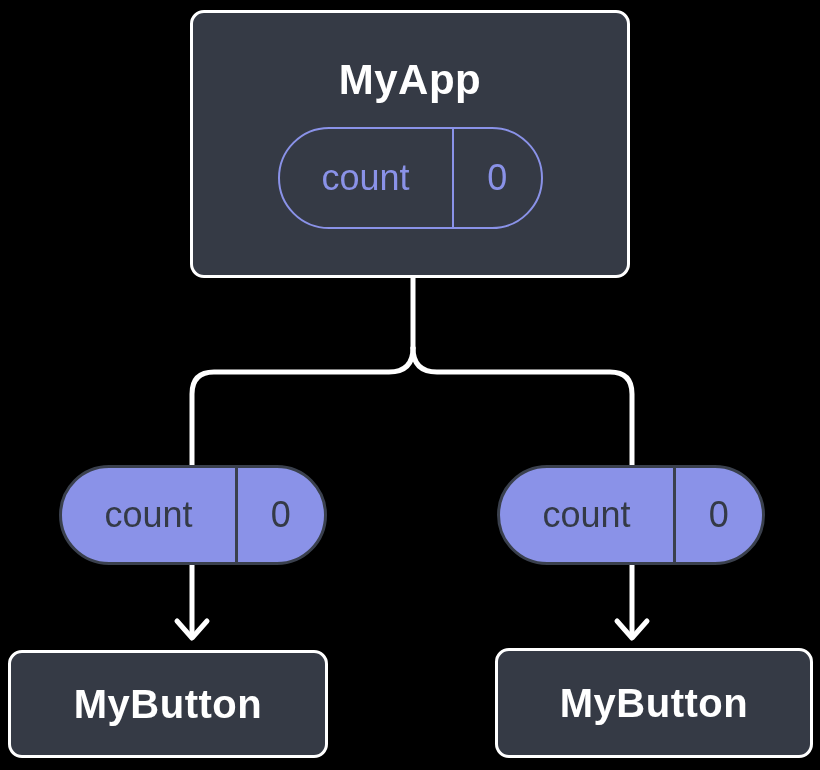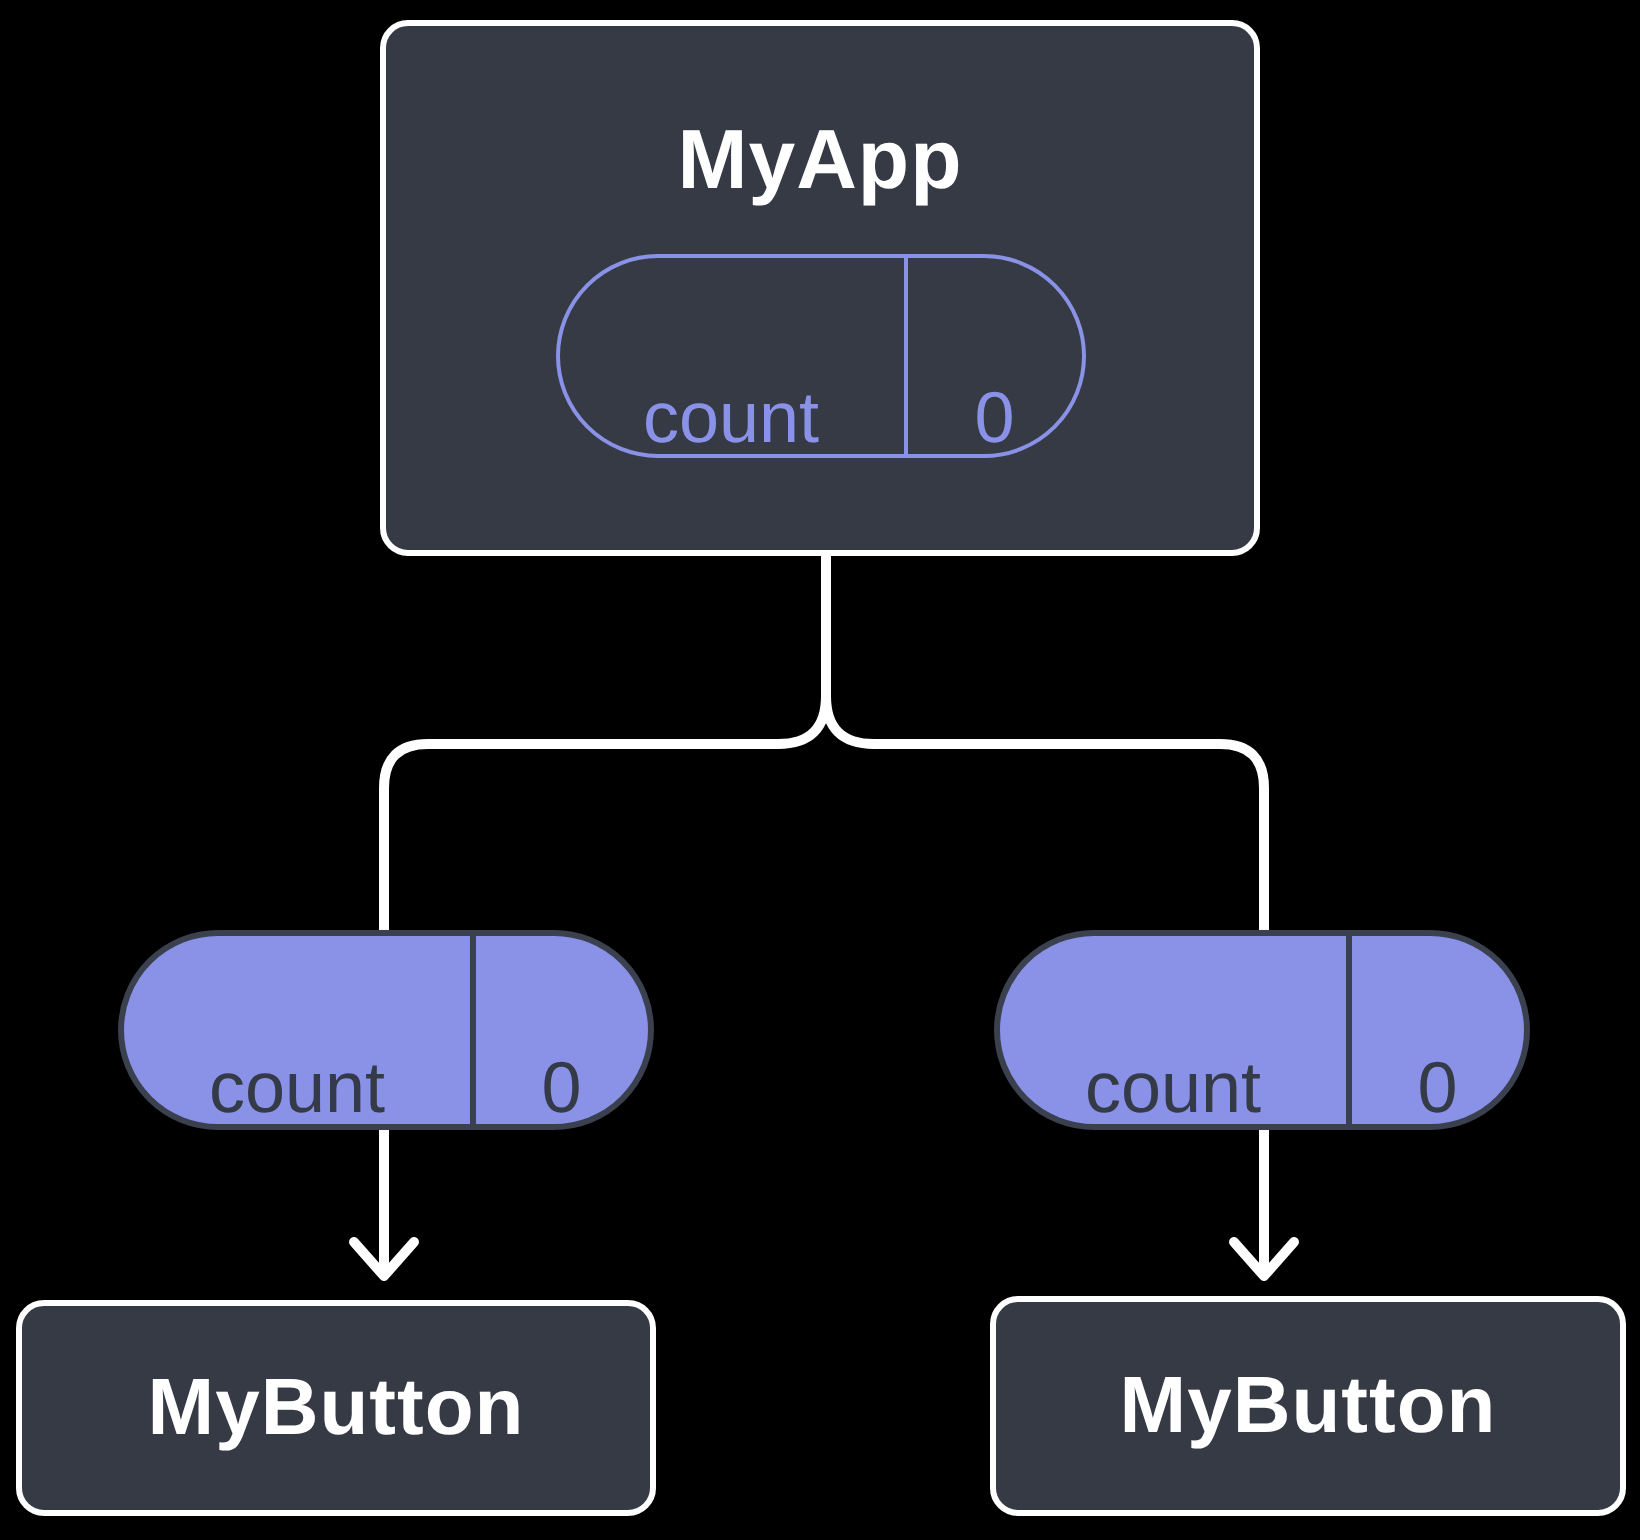--- a/index.html
+++ b/index.html
@@ -36,21 +36,21 @@
   .node-title{
     color:var(--node-text);
     font-size:42px;font-weight:700;
     letter-spacing:.5px;
     line-height:1;
   }
   .root-node{left:190px;top:10px;width:440px;height:268px;gap:26px;}
   .leaf-node-left{left:8px;top:650px;width:320px;height:108px;}
   .leaf-node-right{left:495px;top:648px;width:318px;height:110px;}
   .pill{
-    display:flex;align-items:flex-end;
+    display:flex;align-items:center;
     border-radius:60px;
     overflow:hidden;
     z-index:2;
   }
   .pill-outline{
     width:265px;height:102px;
     border:2.5px solid var(--accent);
     background:transparent;
     color:var(--accent);
   }

